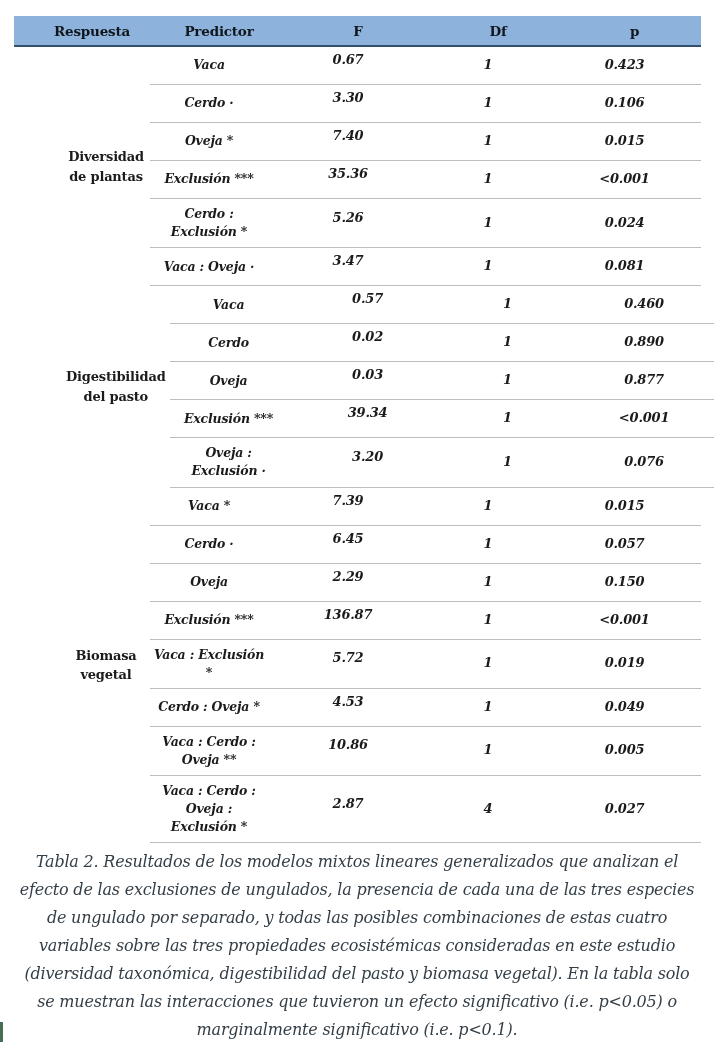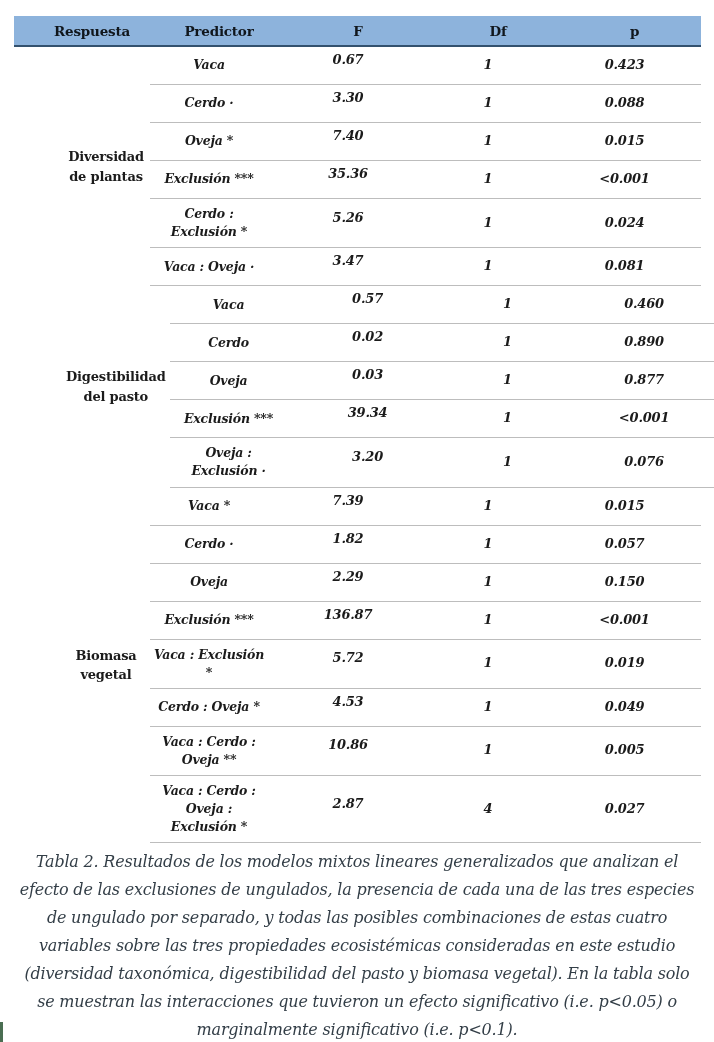--- a/index.html
+++ b/index.html
@@ -103,21 +103,21 @@
     <div class="cell predictor">Vaca</div>
     <div class="cell fval">0.67</div>
     <div class="cell dfval">1</div>
     <div class="cell pval">0.423</div>
   </div>
 
   <div class="row">
     <div class="cell predictor">Cerdo ·</div>
     <div class="cell fval">3.30</div>
     <div class="cell dfval">1</div>
-    <div class="cell pval">0.088</div>
+    <div class="cell pval">0.106</div>
   </div>
 
   <div class="row">
     <div class="cell predictor">Oveja *</div>
     <div class="cell fval">7.40</div>
     <div class="cell dfval">1</div>
     <div class="cell pval">0.015</div>
   </div>
 
   <div class="row">
@@ -188,21 +188,21 @@
     <div class="group-rows">
   <div class="row">
     <div class="cell predictor">Vaca *</div>
     <div class="cell fval">7.39</div>
     <div class="cell dfval">1</div>
     <div class="cell pval">0.015</div>
   </div>
 
   <div class="row">
     <div class="cell predictor">Cerdo ·</div>
-    <div class="cell fval">1.82</div>
+    <div class="cell fval">6.45</div>
     <div class="cell dfval">1</div>
     <div class="cell pval">0.057</div>
   </div>
 
   <div class="row">
     <div class="cell predictor">Oveja</div>
     <div class="cell fval">2.29</div>
     <div class="cell dfval">1</div>
     <div class="cell pval">0.150</div>
   </div>

